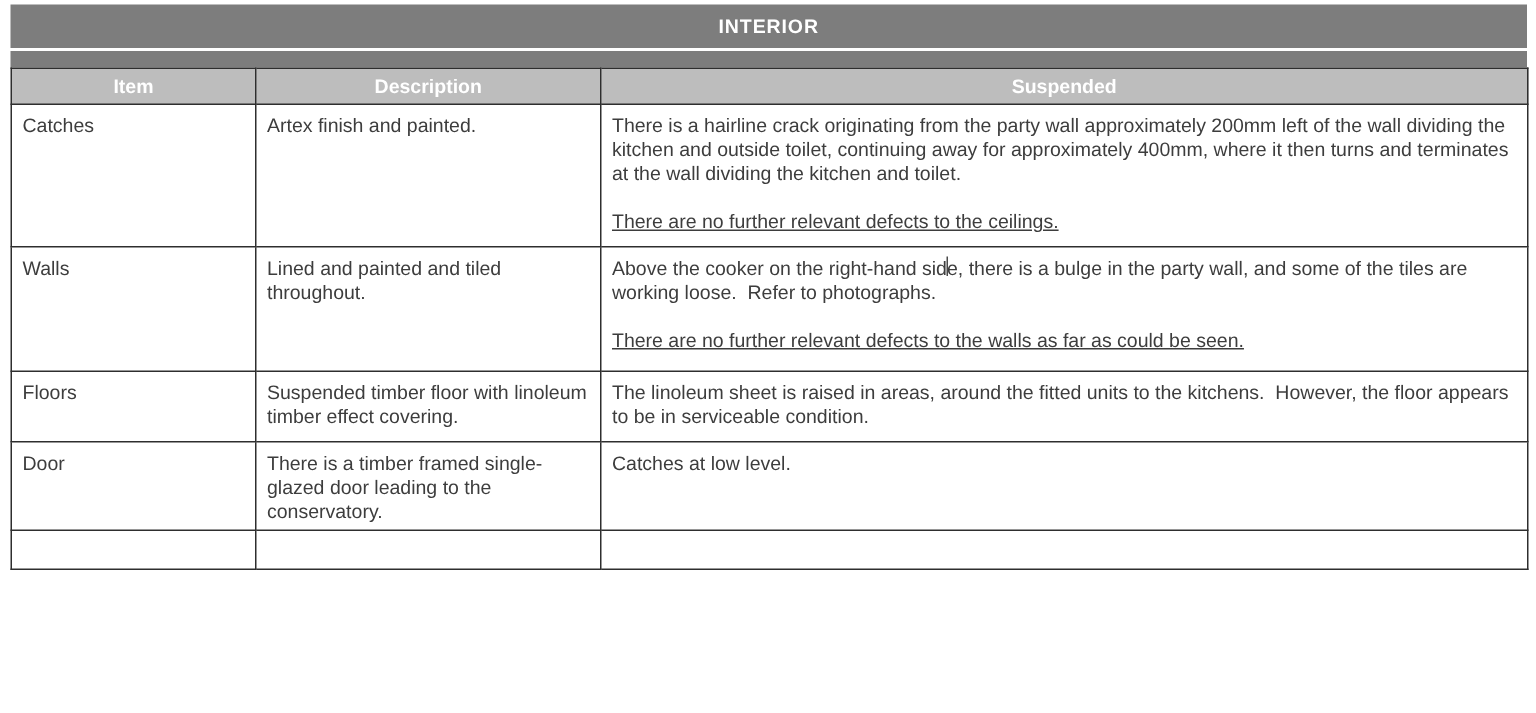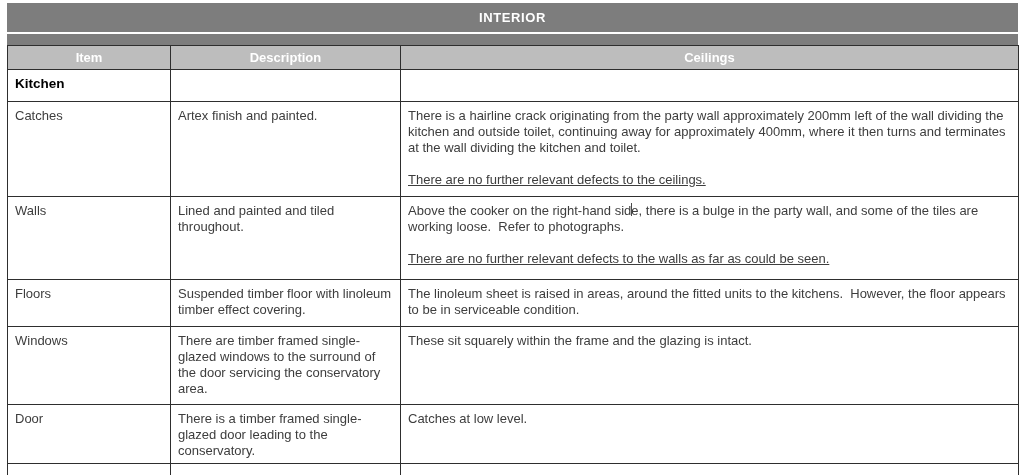--- a/index.html
+++ b/index.html
@@ -67,29 +67,24 @@
   <table class="survey">
     <colgroup>
       <col class="c-item">
         <col class="c-desc">
         <col class="c-cond">
     </colgroup>
     <thead>
       <tr>
         <th>Item</th>
         <th>Description</th>
-        <th>Ceilings</th>
+        <th>Suspended</th>
       </tr>
     </thead>
     <tbody>
-      <tr style="height:32px;">
-        <td class="item-bold">Kitchen</td>
-        <td></td>
-        <td></td>
-      </tr>
       <tr style="height:95px;">
         <td>Catches</td>
         <td>
           <p>Artex finish and painted.</p>
         </td>
         <td>
           <p>There is a hairline crack originating from the party wall approximately 200mm left of the wall dividing the kitchen and outside toilet, continuing away for approximately 400mm, where it then turns and terminates at the wall dividing the kitchen and toilet.</p>
           <p>There are no further relevant defects to the ceilings.</p>
         </td>
       </tr>
@@ -106,29 +101,20 @@
       </tr>
       <tr style="height:47px;">
         <td>Floors</td>
         <td>
           <p>Suspended timber floor with linoleum timber effect covering.</p>
         </td>
         <td>
           <p>The linoleum sheet is raised in areas, around the fitted units to the kitchens.  However, the floor appears to be in serviceable condition.</p>
         </td>
       </tr>
-      <tr style="height:78px;">
-        <td>Windows</td>
-        <td>
-          <p>There are timber framed single-glazed windows to the surround of the door servicing the conservatory area.</p>
-        </td>
-        <td>
-          <p>These sit squarely within the frame and the glazing is intact.</p>
-        </td>
-      </tr>
       <tr style="height:57px;">
         <td>Door</td>
         <td>
           <p>There is a timber framed single-glazed door leading to the conservatory.</p>
         </td>
         <td>
           <p>Catches at low level.</p>
         </td>
       </tr>
       <tr style="height:26px;">

